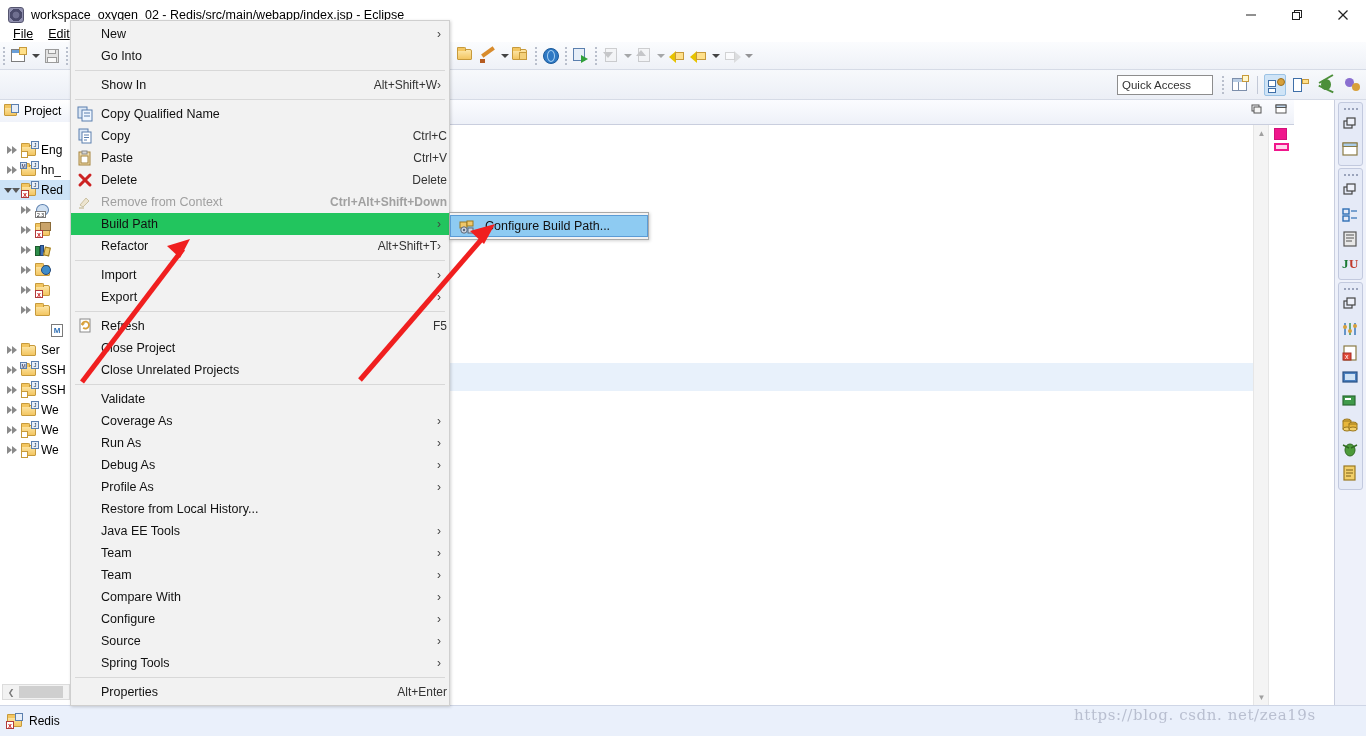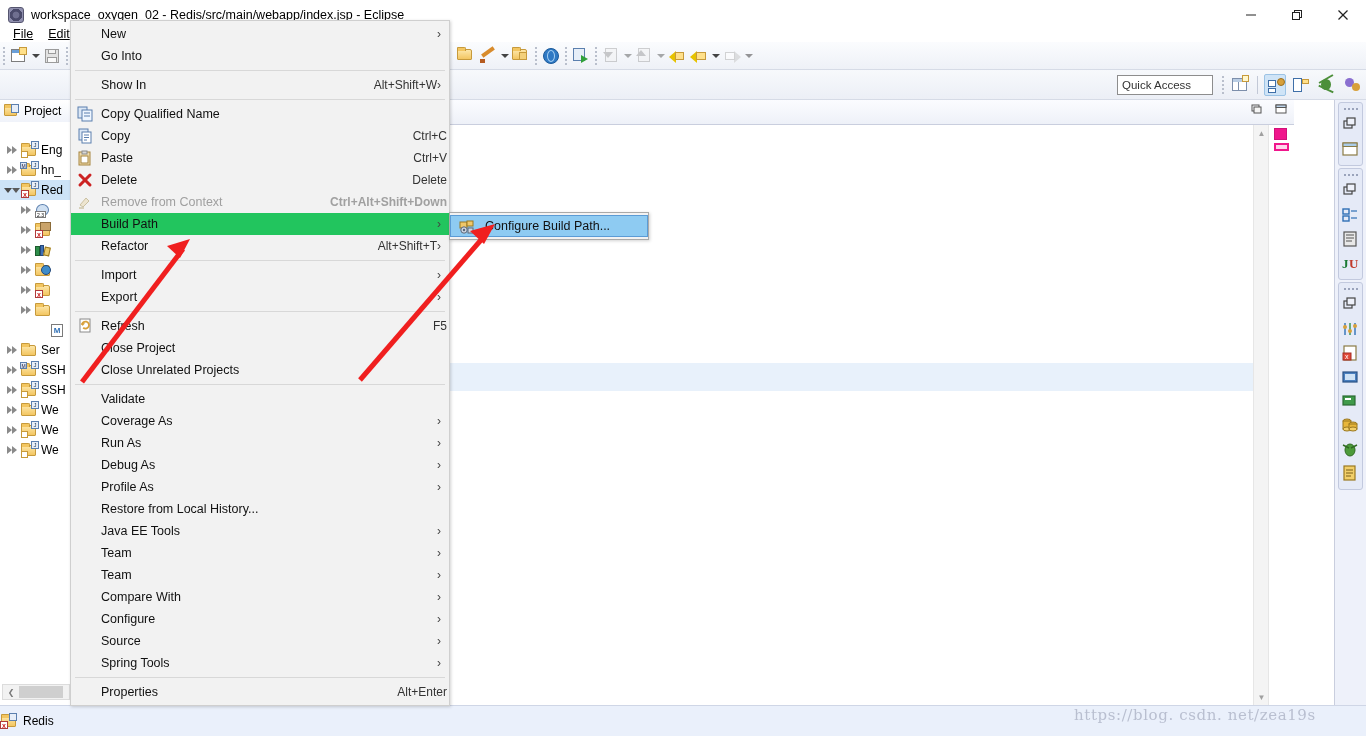--- a/index.html
+++ b/index.html
@@ -228,21 +228,21 @@
     width: 14px; height: 6px; margin-bottom: 2px;
     background: repeating-linear-gradient(to right, #9aa3bb 0 2px, transparent 2px 4px);
     background-size: 4px 2px; background-repeat: repeat-x; background-position: 0 2px;
   }
   .rail-ico { width: 20px; height: 20px; position: relative; margin: 2px 0; }
 
   
   .statusbar {
     position: absolute; left: 0; top: 705px; width: 1366px; height: 31px;
     background: #eaf0fb; border-top: 1px solid #cfd6e6;
-    display: flex; align-items: center; 
+    display: flex; align-items: center; padding-left: 6px;
   }
   .sb-label { font-size: 12px; color: #000; margin-left: 5px; }
   .hscroll {
     position: absolute; left: 2px; top: 684px; width: 68px; height: 16px;
     background: #f2f2f2; border: 1px solid #dcdcdc;
   }
   .hscroll .left-arrow {
     position: absolute; left: 1px; top: 1px; width: 14px; height: 12px;
     display: flex; align-items: center; justify-content: center; font-size: 8px; color: #7a7a7a;
   }

